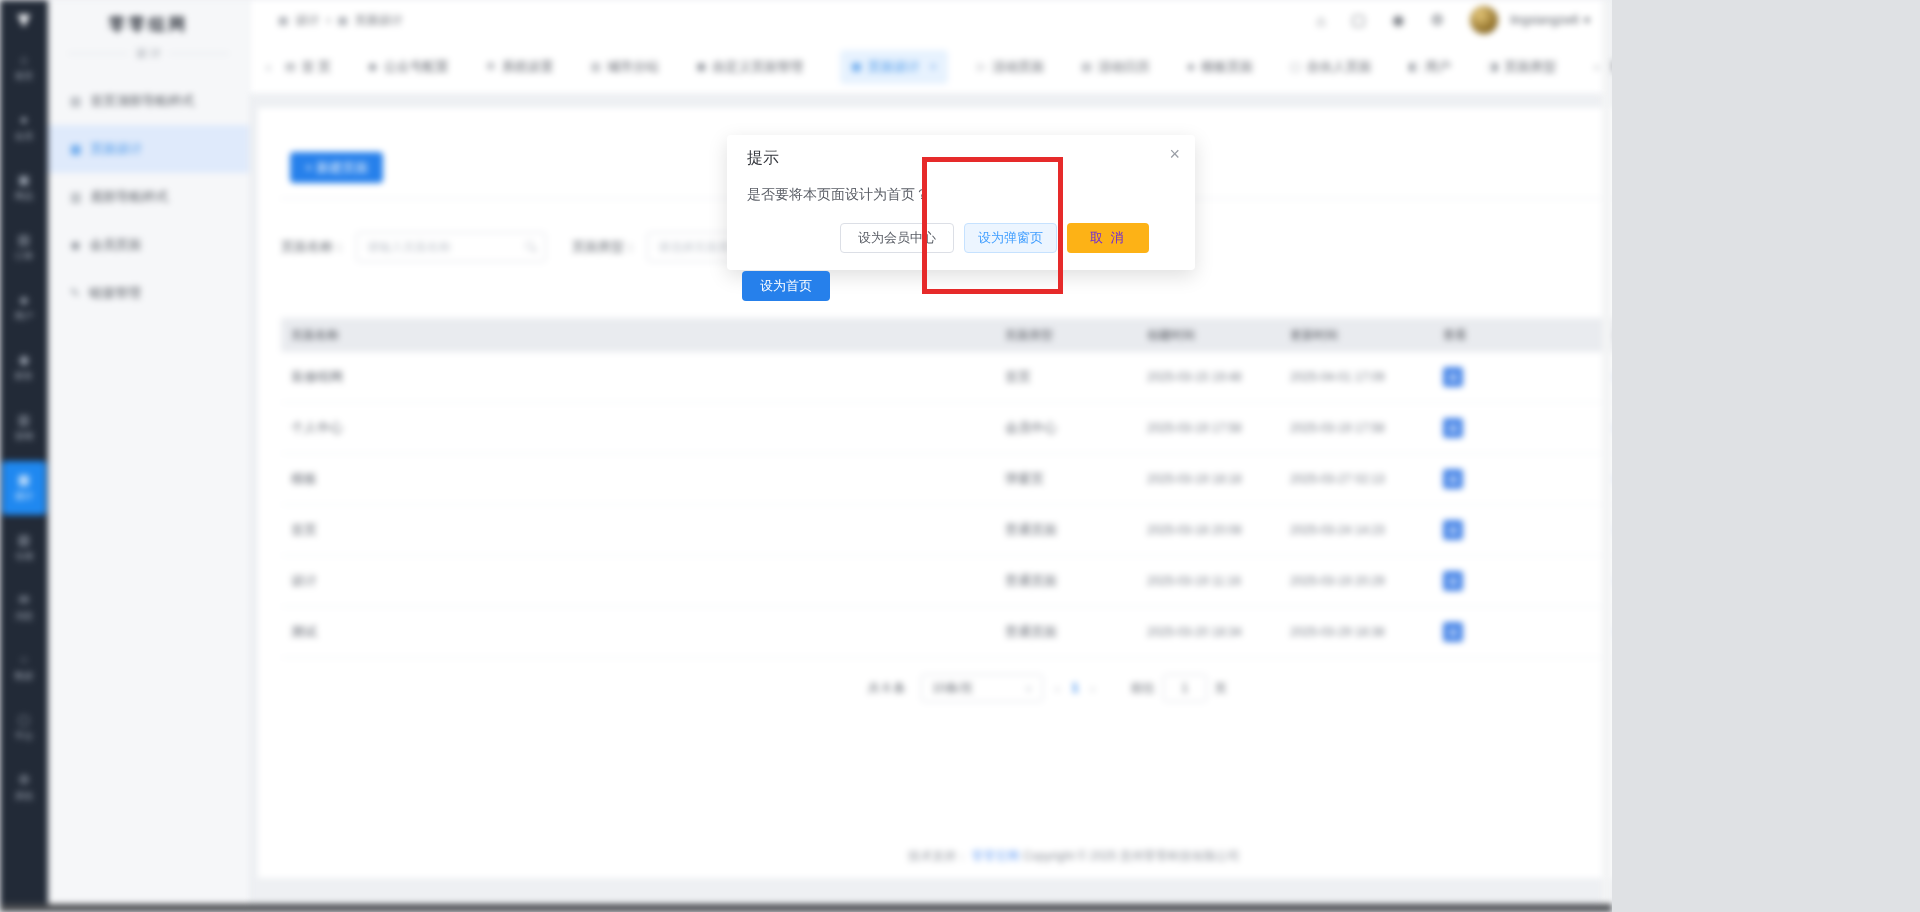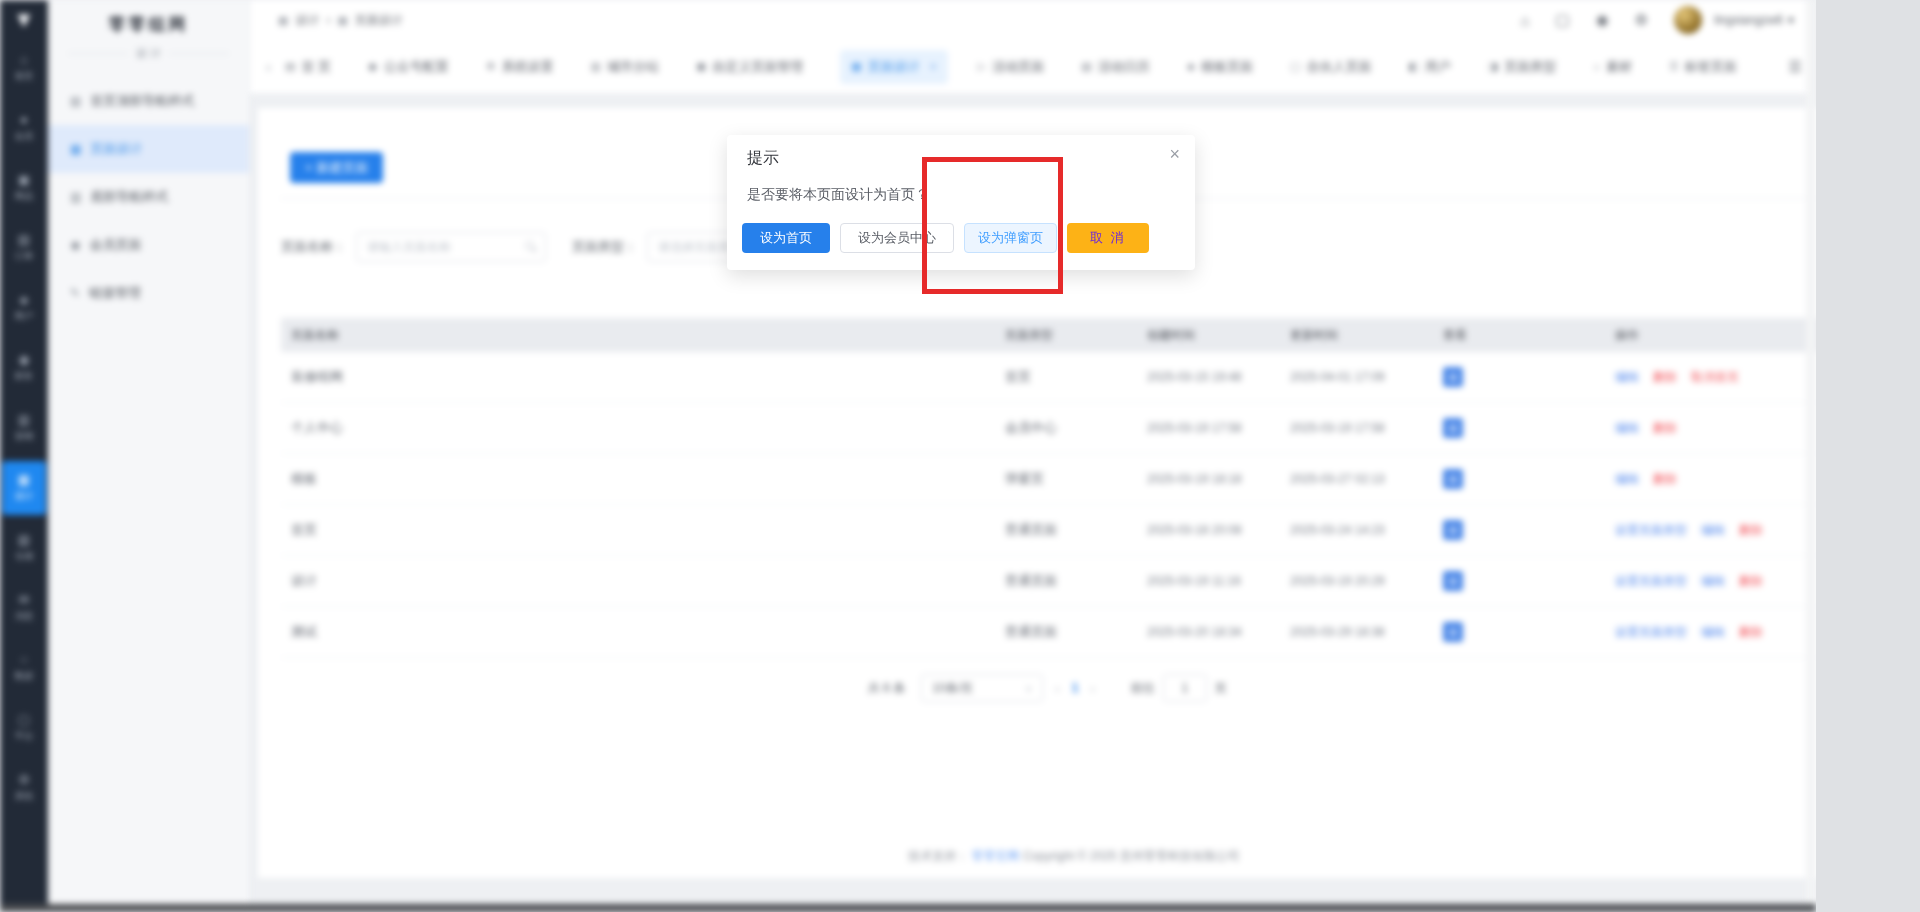--- a/index.html
+++ b/index.html
@@ -1,17 +1,17 @@
 <!DOCTYPE html>
 <html><head>
 <meta charset="utf-8">
 <style>
   * { margin:0; padding:0; box-sizing:border-box; }
   body { font-family:"Liberation Sans","DejaVu Sans",sans-serif; background:#dfe1e4; }
-  .stage { position:relative; width:1816px; height:912px; overflow:hidden; background:#eef0f3; }
+  .stage { position:relative; width:1612px; height:912px; overflow:hidden; background:#eef0f3; }
 
   
   .blur-layer { position:absolute; inset:0; filter:blur(3px); }
 
   
   .rail { position:absolute; left:0; top:0; width:48px; height:912px; background:#222a37;
           display:flex; flex-direction:column; align-items:center; }
   .rail-logo { color:#f4f6f9; font-size:22px; line-height:1; margin:9px 0 10px; }
   .rail-item { width:44px; height:54px; margin-bottom:6px; border-radius:4px; color:#aab2bf;
                display:flex; flex-direction:column; align-items:center; justify-content:center; cursor:pointer; }
@@ -108,21 +108,21 @@
 
   
   .dialog { position:absolute; left:727px; top:135px; width:468px; height:135px; background:#fff;
             border-radius:4px; box-shadow:0 6px 20px rgba(0,0,0,.13); z-index:10; }
   .dlg-title { position:absolute; left:20px; top:13px; font-size:16px; color:#33363c; }
   .dlg-close { position:absolute; right:15px; top:9px; font-size:18px; color:#9b9fa7; cursor:pointer; }
   .dlg-msg { position:absolute; left:20px; top:51px; font-size:14px; color:#5a5e66; }
   .dlg-btns { position:absolute; left:15px; top:88px; display:flex; gap:10px; }
   .btn { height:30px; border-radius:4px; font-size:13px; display:flex; align-items:center; justify-content:center;
          border:1px solid transparent; cursor:pointer; white-space:nowrap; }
-  .btn.primary { background:#2680eb; color:#fff; padding:0 17px; }
+  .btn.primary { background:#2680eb; color:#fff; padding:0 17px;margin-top:48px; }
   .btn.default { background:#fff; border-color:#dcdfe6; color:#5a5e66; padding:0 17px; }
   .btn.plain   { background:#ecf5ff; border-color:#c6e2ff; color:#409eff; padding:8px 13px; }
   .btn.warning { background:#fdb216; color:#6d28d9; padding:0 22px; letter-spacing:2px; }
 
   .anno { position:absolute; left:922px; top:157px; width:141px; height:137px;
           border:5px solid #e62a2a; z-index:20; pointer-events:none; }
 </style>
 </head>
 <body>
 

